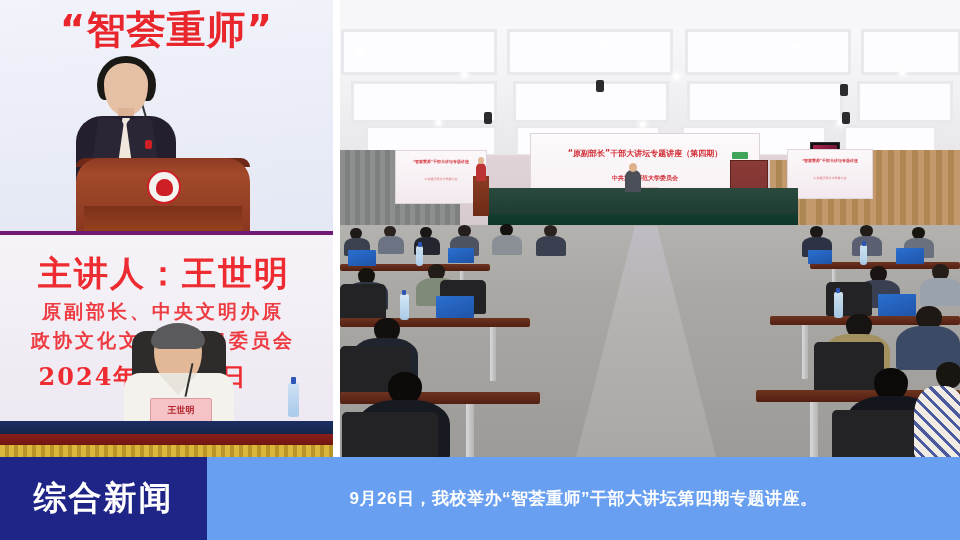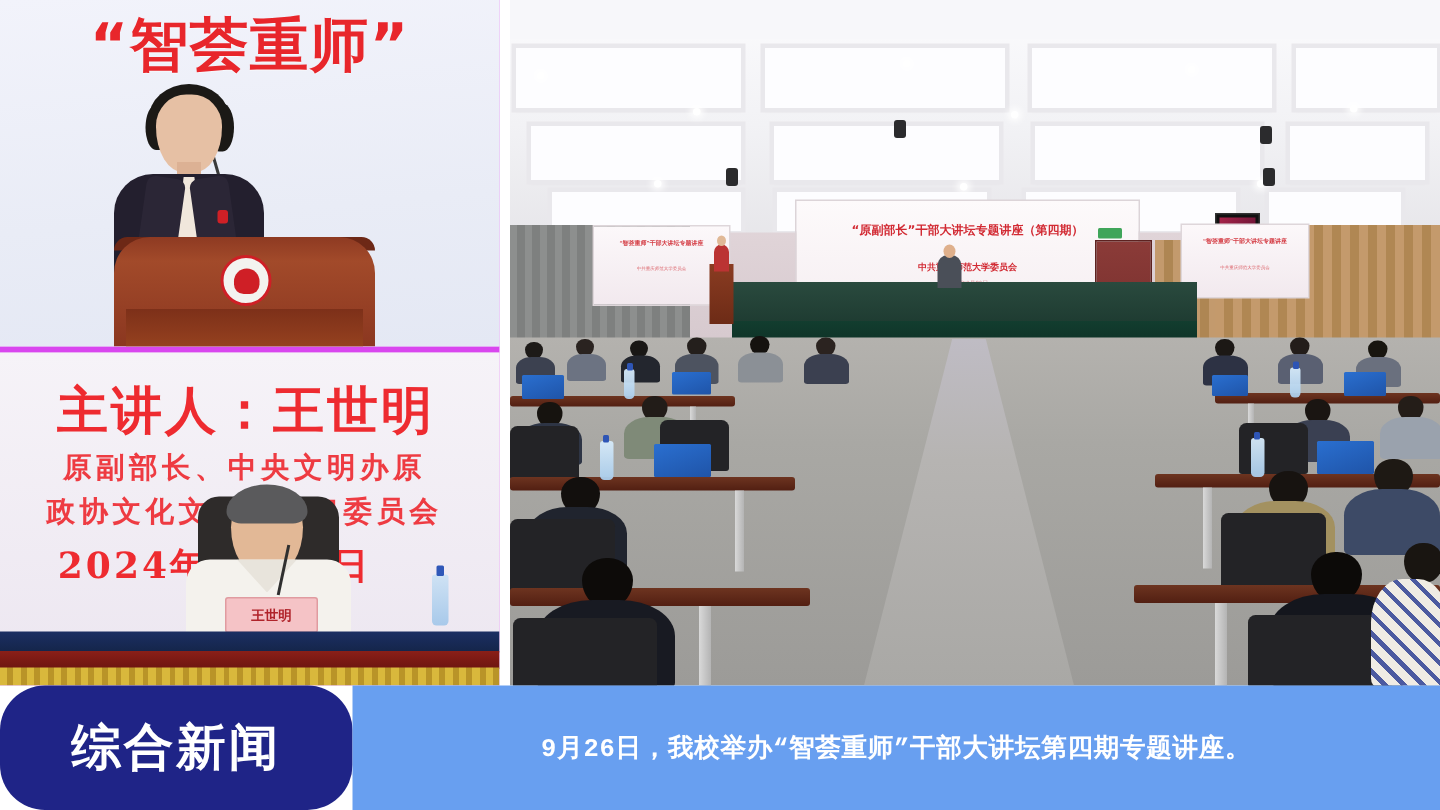--- a/index.html
+++ b/index.html
@@ -2,21 +2,21 @@
 <html><head>
 <meta charset="utf-8">
 <style>
   * { margin:0; padding:0; box-sizing:border-box; }
   html,body { width:960px; height:540px; background:#ffffff; overflow:hidden;
               font-family:"Liberation Sans","DejaVu Sans",sans-serif; }
 
   .page { position:relative; width:960px; height:540px; background:#fff; }
 
   
-  .left-col { position:absolute; left:0; top:0; width:333px; height:457px; background:#d946ef;padding-left:25px; }
+  .left-col { position:absolute; left:0; top:0; width:333px; height:457px; background:#701a75;padding-left:25px; }
 
   .photo { position:relative; overflow:hidden; }
 
   
   .photo-podium { position:absolute; left:0; top:0; width:333px; height:231px;
                   background:linear-gradient(180deg,#eef0fa 0%,#e8ebf7 45%,#eceff9 100%); }
   .pp-screen { position:absolute; left:0; top:0; width:100%; height:100%;
                background:linear-gradient(175deg,#f2f3fb 0%,#e9ecf6 60%,#e4e8f4 100%); }
   .pp-title { position:absolute; left:0; top:3px; width:100%; text-align:center;
               color:#e8262b; font-weight:bold; font-size:39px; letter-spacing:1px;
@@ -181,28 +181,28 @@
             background:linear-gradient(180deg,rgba(215,235,250,.95),rgba(170,205,236,.95)); }
   .bottle:before { content:""; position:absolute; left:2px; top:-4px; width:4px; height:5px;
             background:#2e55b5; border-radius:1px; }
   .folder { position:absolute; background:linear-gradient(160deg,#2a6fd0,#1f54a8);
             border-radius:1px; }
   .chairback { position:absolute; background:#232326; border-radius:5px 5px 2px 2px; }
 
   
   .caption-bar { position:absolute; left:0; top:457px; width:960px; height:83px;
                  display:flex; align-items:stretch; }
-  .cat-box { width:235px; background:#1f2487; display:flex; align-items:center;
-             justify-content:center;border-radius:30px; }
+  .cat-box { width:207px; background:#1f2487; display:flex; align-items:center;
+             justify-content:center; }
   .cat-label { color:#ffffff; font-size:33px; font-weight:bold; letter-spacing:2px;
                font-family:"DejaVu Sans","Liberation Sans",sans-serif; }
   .cap-box { flex:1; background:#689ff0; display:flex; align-items:center;
              justify-content:center; }
   .cap-text { color:#ffffff; font-size:17px; font-weight:bold; letter-spacing:.5px;
-              font-family:Liberation Mono, monospace; white-space:nowrap; }
+              font-family:Liberation Sans, sans-serif; white-space:nowrap; }
 </style>
 </head>
 <body>
 
 <div class="page">
 
   <div class="left-col">
 
     <div class="photo photo-podium">
       <div class="pp-screen"></div>

